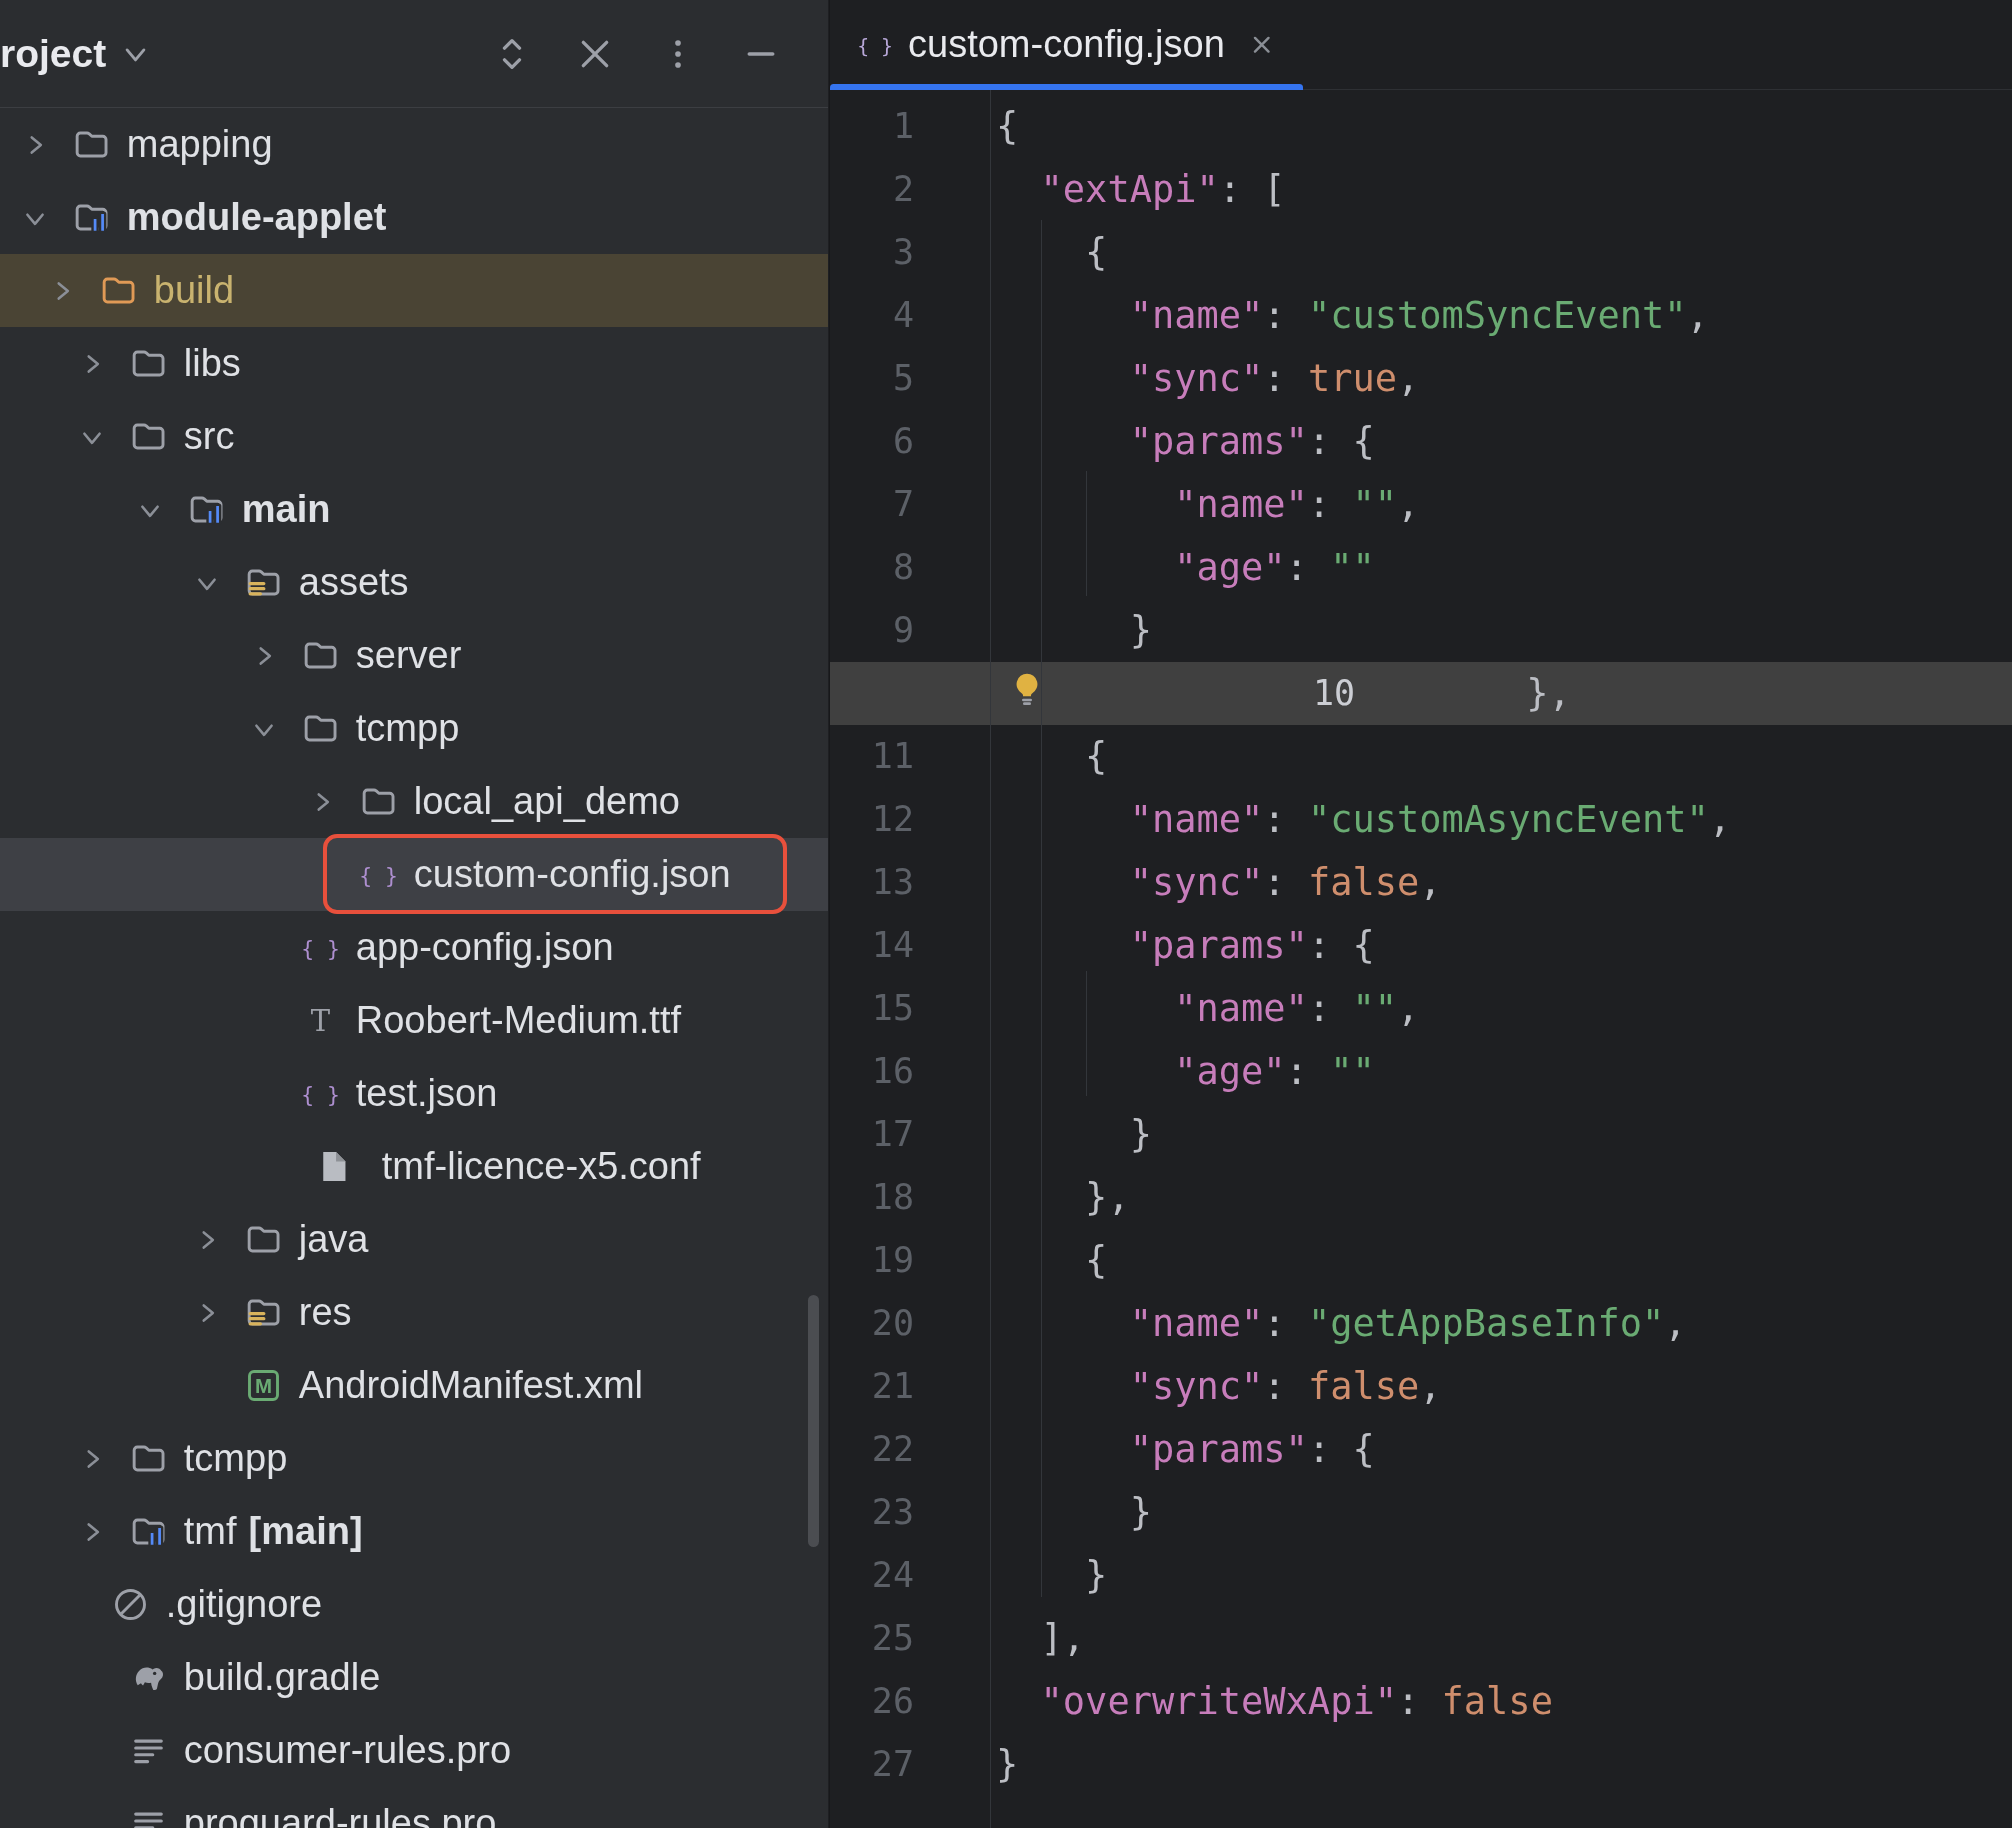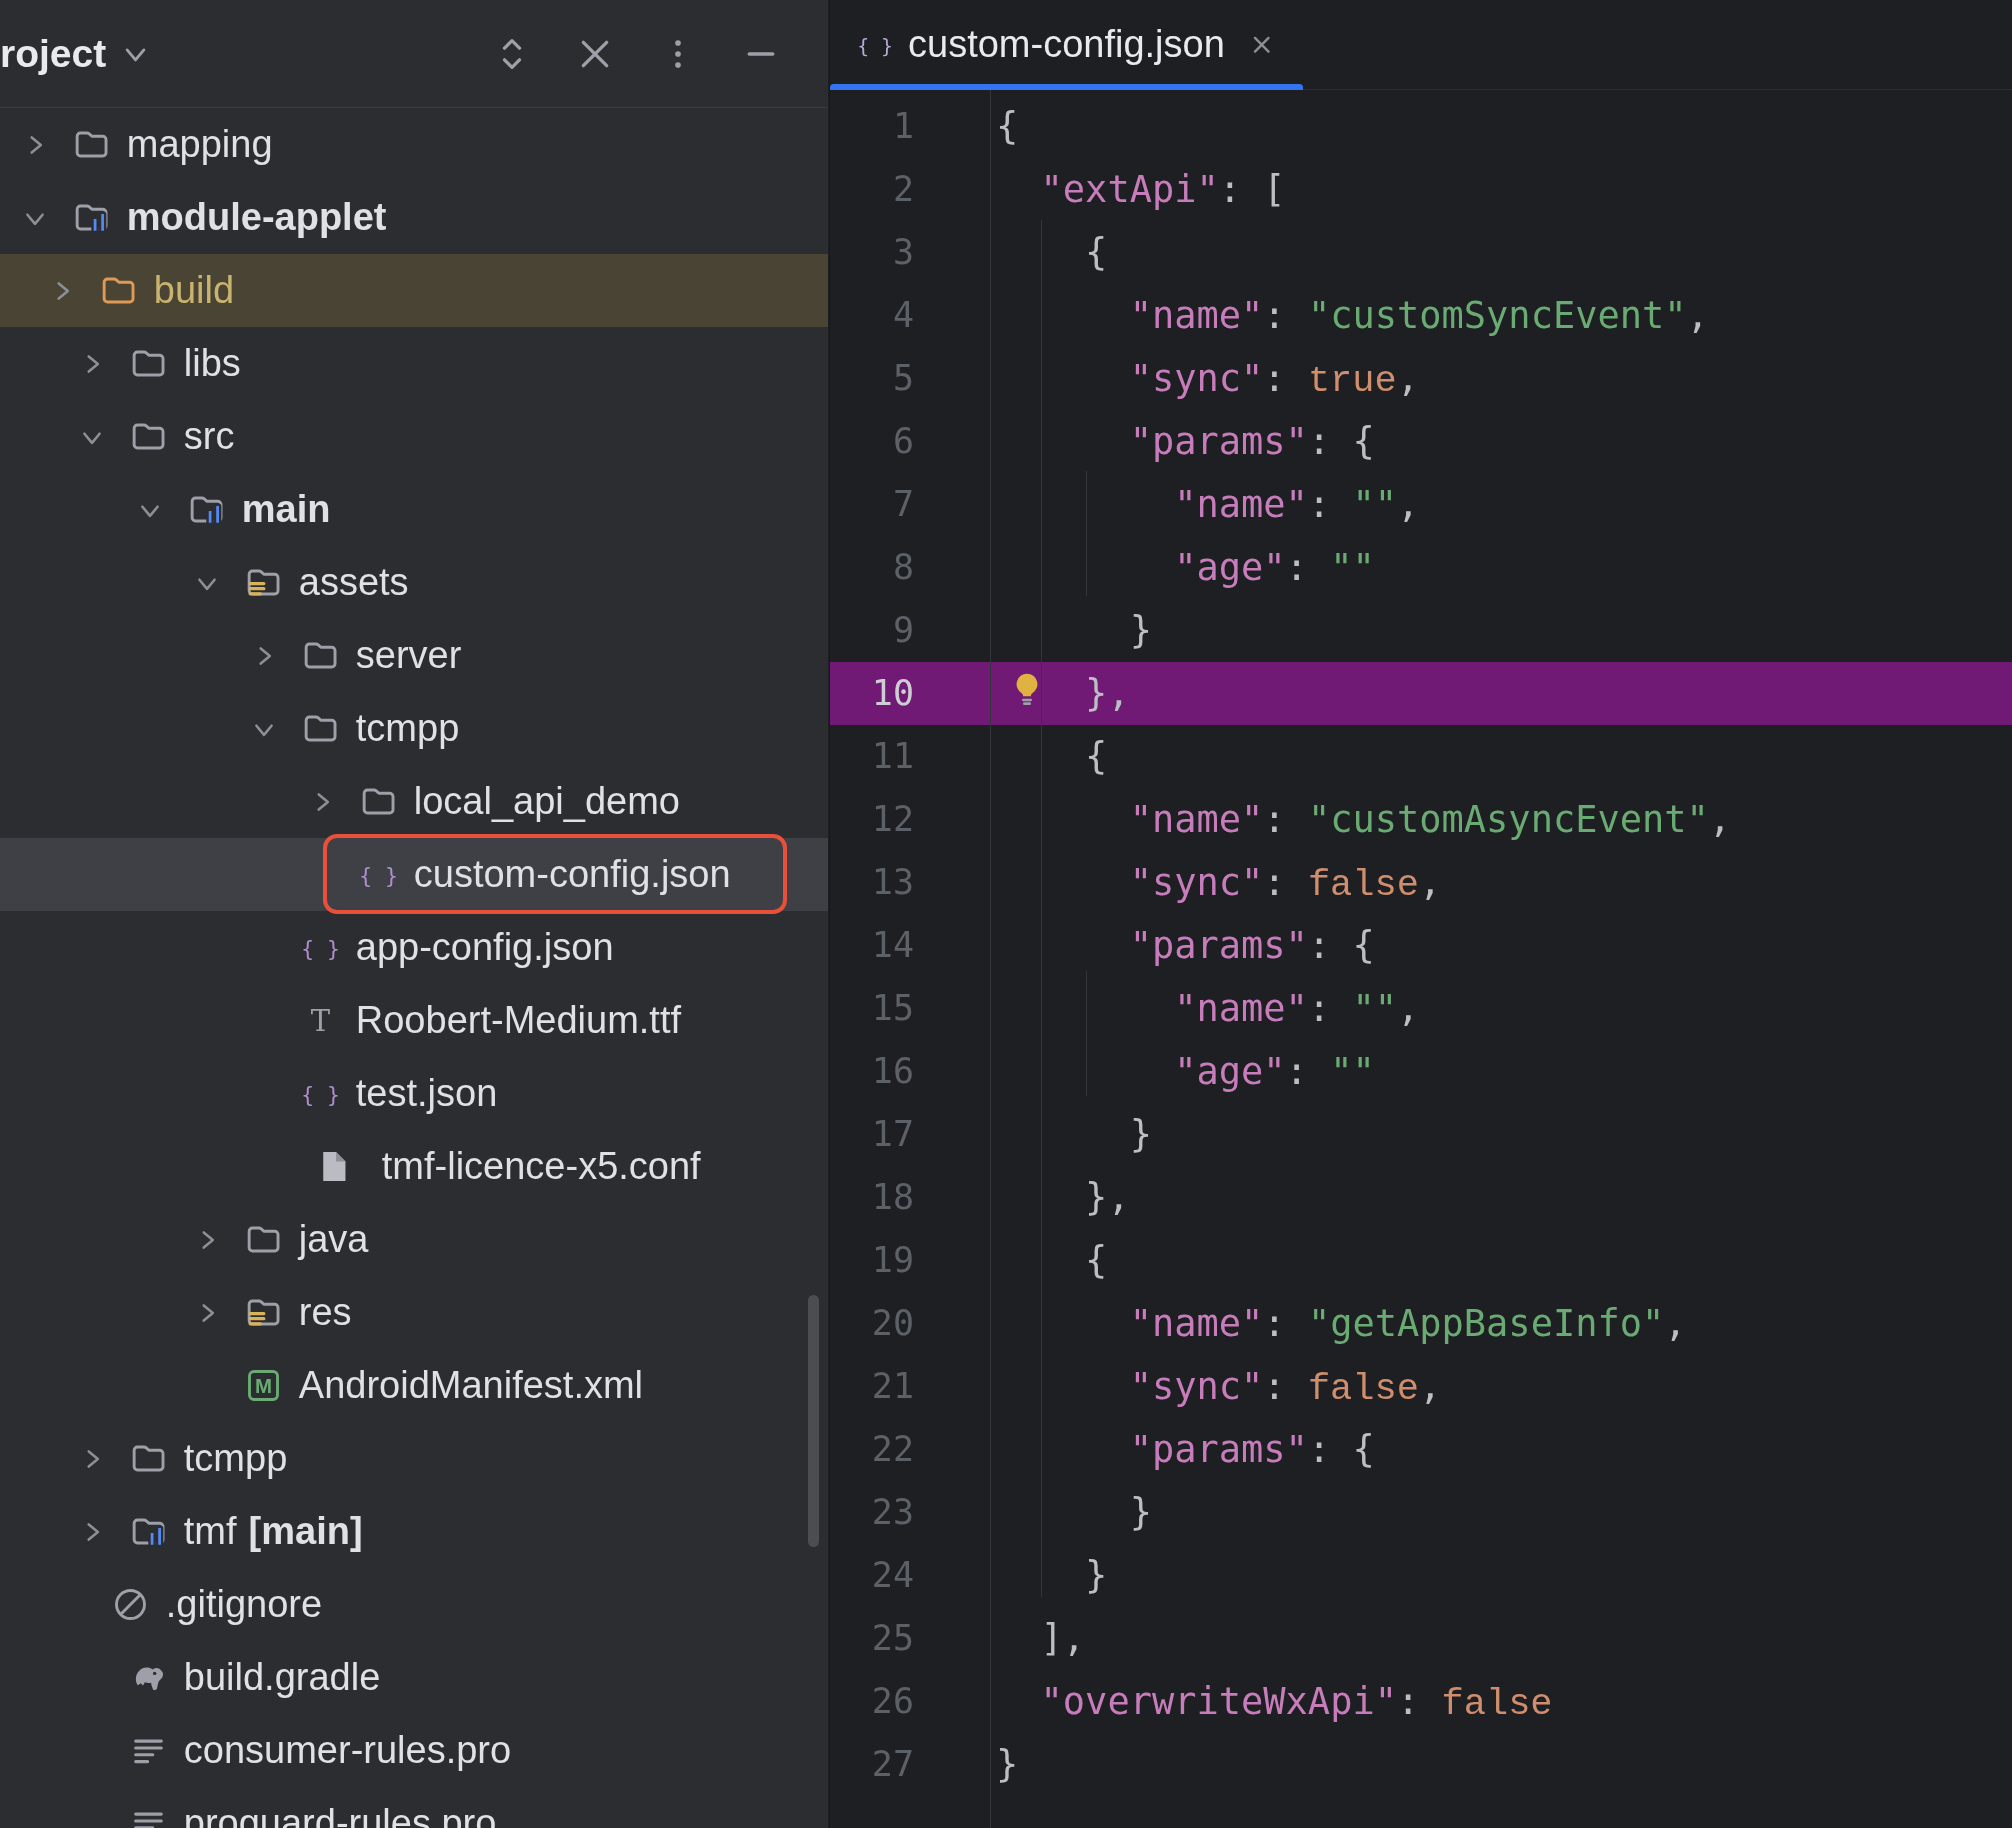--- a/index.html
+++ b/index.html
@@ -50,28 +50,28 @@
   .tab-icon{width:38px;height:38px;color:#b9a8d9;display:inline-flex;margin-right:14px;}
   .tab-icon svg{width:100%;height:100%;}
   .tab-title{font-size:38px;color:#e9eaee;}
   .tab-close{width:29.5px;height:29.5px;color:#8a8e95;margin-left:22.6px;display:inline-flex;}
   .tab-close svg{width:100%;height:100%;}
 
   .code-area{position:absolute;top:90px;left:0;right:0;bottom:0;
     font-family:"DejaVu Sans Mono",monospace;font-size:37px;line-height:63px;}
   .code-lines{padding-top:5.2px;}
   .code-line{display:flex;height:63px;}
-  .code-line.active{background:#701a75;}
+  .code-line.active{background:#404040;justify-content:center;}
   .gutter{flex:0 0 160px;text-align:right;padding-right:76px;font-size:35px;color:#5c6067;}
   .code-line.active .gutter{color:#ccced4;}
   .code{white-space:pre;padding-left:6px;}
   .tok-p{color:var(--c-punct,#bcbec4);}
   .tok-k{color:var(--c-key,#c77dbb);}
   .tok-s{color:var(--c-string,#6aab73);}
-  .tok-b{color:var(--c-keyword,#cf8e6d);font-family:Liberation Mono, monospace;}
+  .tok-b{color:var(--c-keyword,#cf8e6d);}
   .gutter-border{position:absolute;left:160px;top:0;bottom:0;width:0.9px;background:#33363b;}
   .indent-guide{position:absolute;width:0.9px;background:#33363b;}
   #g1{left:211px;top:130px;height:1377px;}
   #g2{left:256px;top:381px;height:125px;}
   #g3{left:256px;top:881px;height:125px;}
   .bulb{position:absolute;left:177px;width:40px;height:40px;display:inline-flex;}
   .bulb svg{width:100%;height:100%;}
 </style>
 </head>
 <body>

